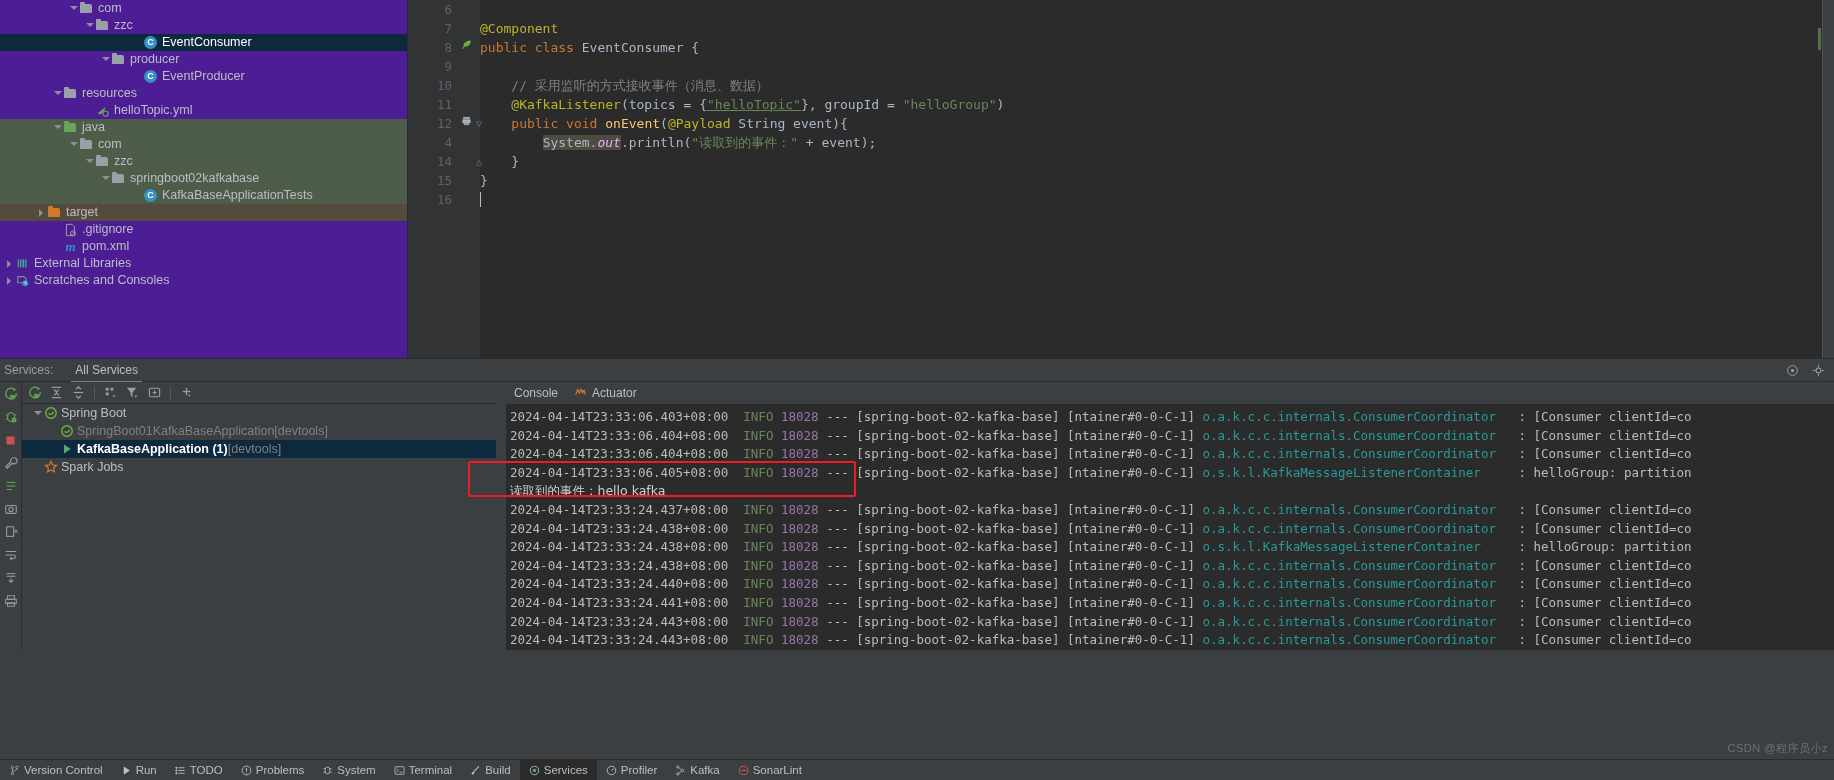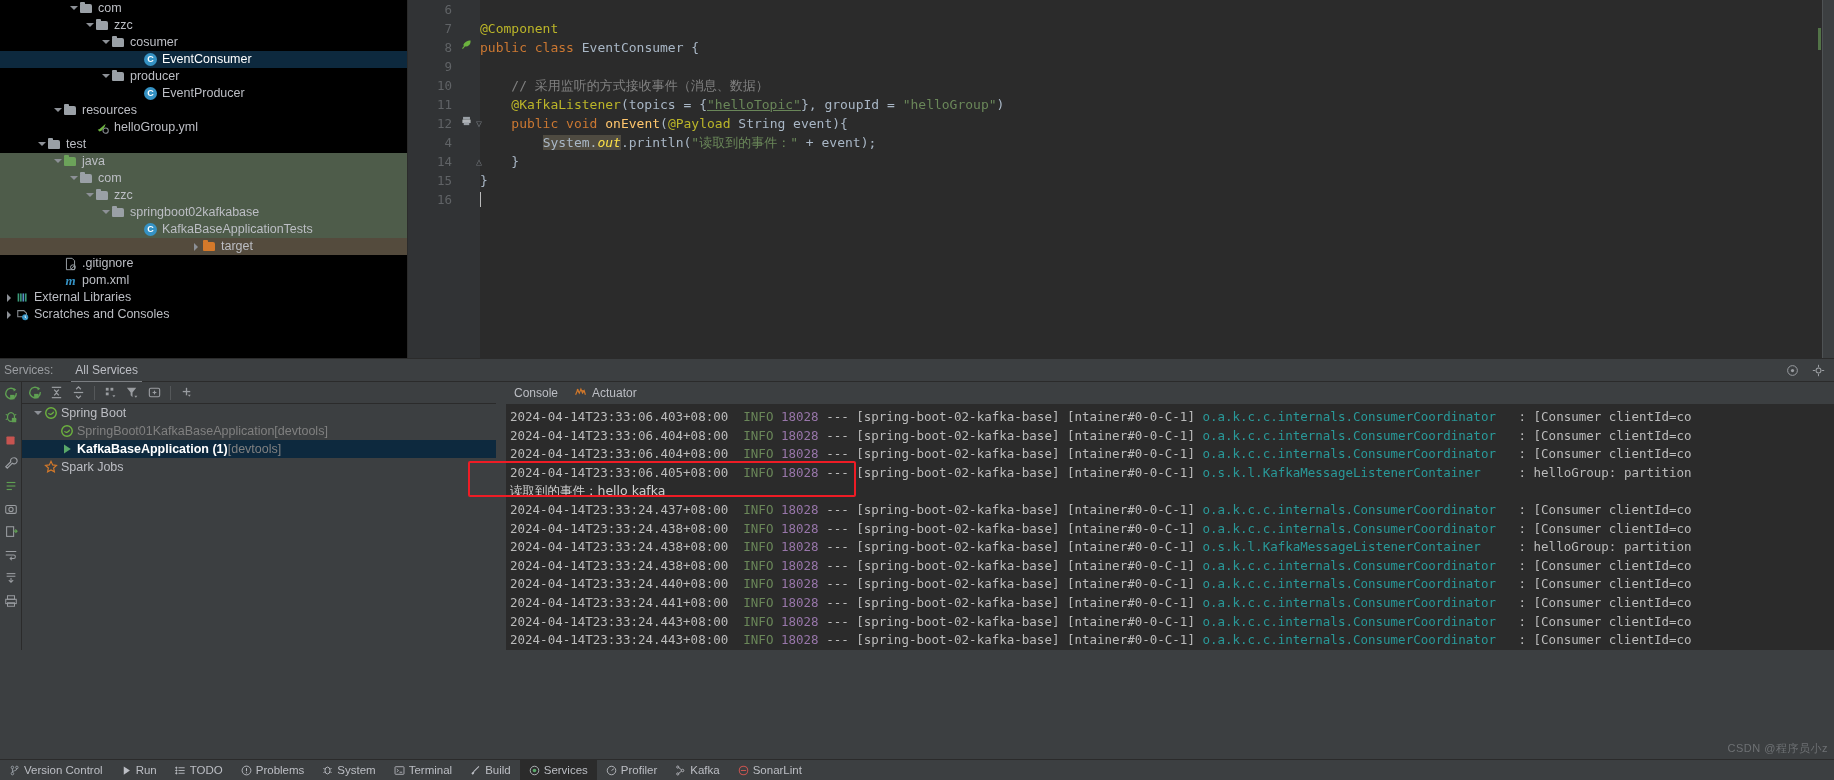--- a/index.html
+++ b/index.html
@@ -11,31 +11,31 @@
     color:#bbbbbb;
     -webkit-font-smoothing:antialiased;
   }
   .ide { position:relative; width:1834px; height:780px; }
 
   
   .top { position:absolute; left:0; top:0; width:1834px; height:358px; display:flex; }
 
   
   .projtree {
-    width:408px; height:358px; background:#000000;
+    width:408px; height:358px; background:#4c1d95;
     position:relative; overflow:hidden;
   }
   .trow {
     position:relative; height:17px; line-height:17px;
     white-space:nowrap; font-size:12.5px; color:#bcbec4;
     display:flex; align-items:center;
   }
   .trow.sel { background:#0d293e; color:#ffffff; }
   .trow.green { background:#4e5c4a; }
-  .trow.brown { background:#544b3d;justify-content:center; }
+  .trow.brown { background:#544b3d; }
   .chev {
     width:11px; height:11px; display:inline-block; flex:none;
     position:relative;
   }
   .chev.down::before {
     content:""; position:absolute; left:2px; top:3px;
     border-left:4px solid transparent; border-right:4px solid transparent;
     border-top:4px solid #8c9096;
   }
   .chev.right::before {
@@ -102,21 +102,21 @@
   .marker { position:absolute; left:50px; width:16px; text-align:center; font-size:11px; }
   .fold { position:absolute; left:64px; width:14px; text-align:center; color:#6c7075; font-size:10px; }
   .ctext { position:absolute; left:72px; padding-left:0; }
   .tok-ann { color:#bbb529; }
   .tok-kw { color:#cc7832; }
   .tok-cls { color:#a9b7c6; }
   .tok-plain { color:#a9b7c6; }
   .tok-cmt { color:#808080; }
   .tok-str { color:#6a8759; }
   .tok-strlink { color:#6a8759; text-decoration:underline; }
-  .tok-field { color:#fde047; font-style:italic; }
+  .tok-field { color:#f0abfc; font-style:italic; }
   .tok-method { color:#ffc66d; }
   .sysout-hl { background:#4f4b41; }
   .caret { display:inline-block; width:1px; height:15px; background:#bbbbbb; vertical-align:-3px; }
   .ed-rightstrip { position:absolute; right:0; top:0; width:12px; height:358px; background:#3c3f41; border-left:1px solid #4e5254; }
   .editor-scrollmark { position:absolute; right:13px; top:28px; width:3px; height:22px; background:#6ca35a; opacity:.6; }
 
   
   .servicesbar {
     position:absolute; left:0; top:358px; width:1834px; height:24px;
     background:#3c3f41; border-top:1px solid #2b2b2b; border-bottom:1px solid #2b2b2b;
@@ -240,26 +240,20 @@
             <span class="chev down"></span>
             <span class="ic ic-folder"></span>
             <span class="tlabel">com</span>
           </div>
           <div class="trow">
             <span style="display:inline-block;width:84px;flex:none"></span>
             <span class="chev down"></span>
             <span class="ic ic-folder"></span>
             <span class="tlabel">zzc</span>
           </div>
-          <div class="trow">
-            <span style="display:inline-block;width:100px;flex:none"></span>
-            <span class="chev down"></span>
-            <span class="ic ic-folder"></span>
-            <span class="tlabel">cosumer</span>
-          </div>
           <div class="trow sel">
             <span style="display:inline-block;width:132px;flex:none"></span>
             <span class="chev"></span>
             <span class="ic">
               <span class="ic-class">C</span>
             </span>
             <span class="tlabel">EventConsumer</span>
           </div>
           <div class="trow">
             <span style="display:inline-block;width:100px;flex:none"></span>
@@ -283,27 +277,21 @@
           </div>
           <div class="trow">
             <span style="display:inline-block;width:84px;flex:none"></span>
             <span class="chev"></span>
             <span class="ic ic-yml">
               <svg width="14" height="14" viewBox="0 0 16 16">
                 <path d="M2 10c3-1 5-4 9-7-1 5-4 8-7 9z" fill="#6db33f"></path>
                 <circle cx="11" cy="11" r="3" fill="none" stroke="#8a8f94" stroke-width="1.2"></circle>
               </svg>
             </span>
-            <span class="tlabel">helloGroup.yml</span>
-          </div>
-          <div class="trow">
-            <span style="display:inline-block;width:36px;flex:none"></span>
-            <span class="chev down"></span>
-            <span class="ic ic-folder"></span>
-            <span class="tlabel">test</span>
+            <span class="tlabel">helloTopic.yml</span>
           </div>
           <div class="trow green">
             <span style="display:inline-block;width:52px;flex:none"></span>
             <span class="chev down"></span>
             <span class="ic ic-folder src"></span>
             <span class="tlabel">java</span>
           </div>
           <div class="trow green">
             <span style="display:inline-block;width:68px;flex:none"></span>
             <span class="chev down"></span>

